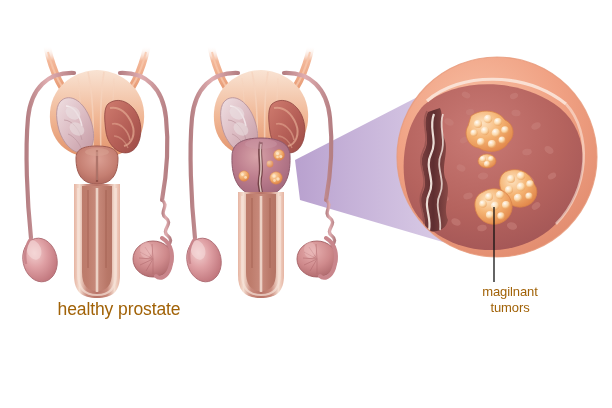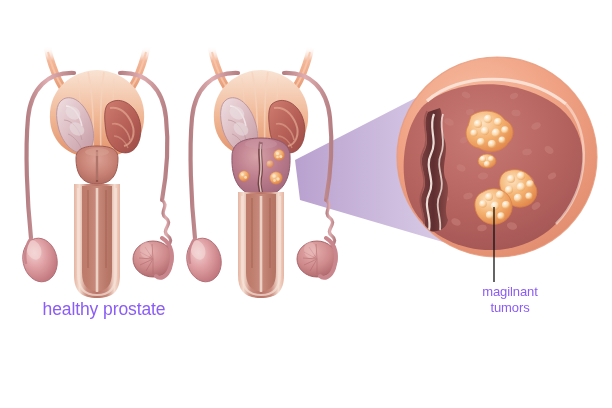--- a/index.html
+++ b/index.html
@@ -25,31 +25,32 @@
     position: absolute;
     top: 0;
     left: 0;
     width: 612px;
     height: 408px;
     display: block;
   }
   .caption {
     position: absolute;
     text-align: center;
-    color: #8b5cf6;
+    color: #a16207;
     font-family: "Liberation Sans", sans-serif;
     line-height: 1.22;
     white-space: pre-line;
     letter-spacing: -0.1px;
   }
   #caption-healthy {
     left: 0px;
     top: 299px;
     width: 208px;
     font-size: 17.5px;
+    padding-left: 15px;
   }
   #caption-enlarged {
     left: 186px;
     top: 299px;
     width: 212px;
     font-size: 17.5px;
   }
   #caption-tumors {
     left: 440px;
     top: 284px;

